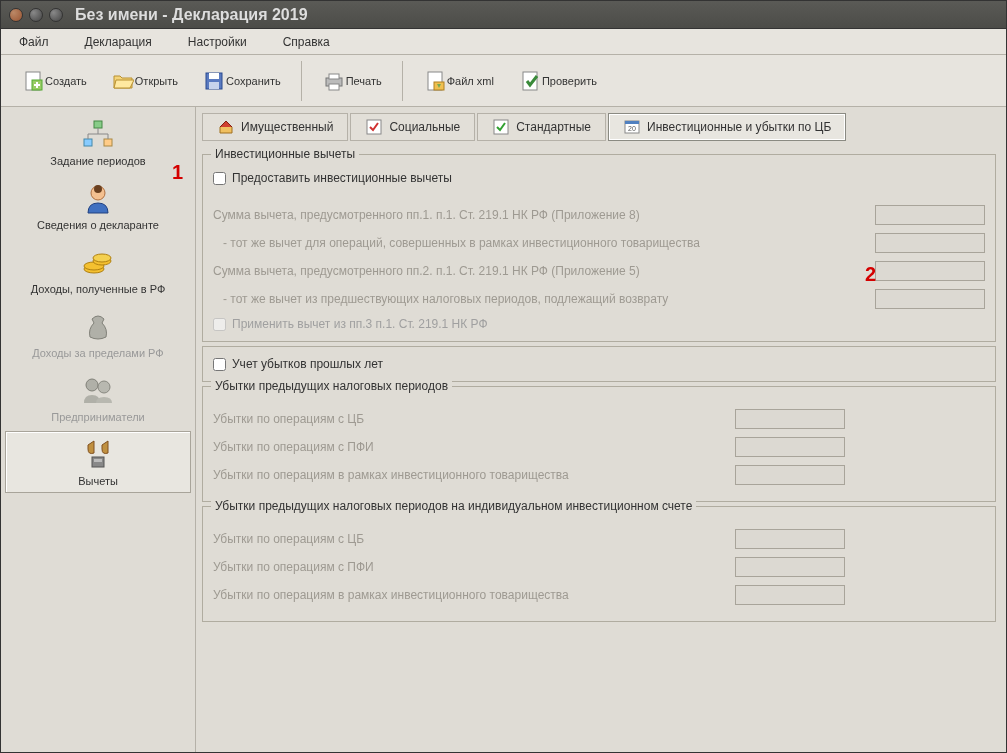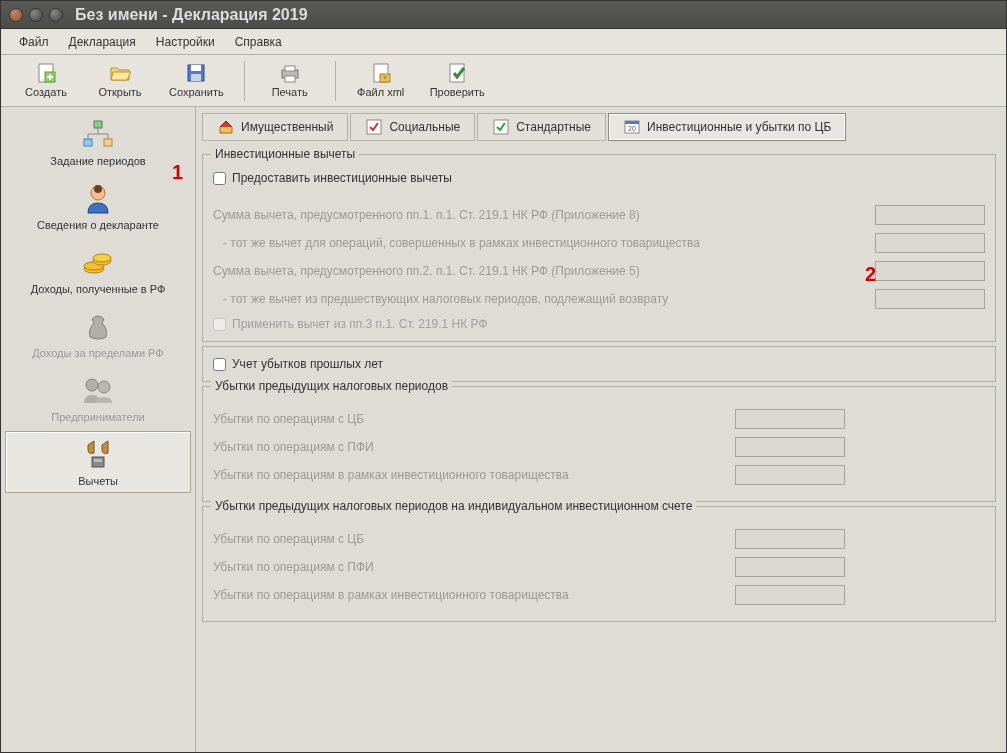--- a/index.html
+++ b/index.html
@@ -5,25 +5,25 @@
 * { box-sizing: border-box; margin: 0; padding: 0; }
 body { font-family: Tahoma, Arial, sans-serif; font-size: 12px; background: #555; width: 1007px; height: 753px; overflow: hidden; }
 
 .window { width: 1007px; height: 753px; background: #d4d0c8; display: flex; flex-direction: column; border: 1px solid #333; }
 
 .titlebar { background: linear-gradient(to bottom, #5a5a56 0%, #4c4c48 100%); height: 28px; display: flex; align-items: center; padding: 0 8px; color: #ddd; font-weight: bold; font-size: 16px; border-bottom: 1px solid #333; }
 .window-controls { display: flex; gap: 6px; margin-right: 12px; }
 .wc { width: 14px; height: 14px; border-radius: 50%; background: radial-gradient(circle at 30% 30%, #888, #444); border: 1px solid #333; }
 .wc.close { background: radial-gradient(circle at 30% 30%, #b86, #953); }
 
-.menubar { background: #e7e4de; height: 26px; display: flex; align-items: center; padding: 0 10px; gap: 4px; border-bottom: 1px solid #b5b1a8; }
+.menubar { background: #e7e4de; height: 26px; display: flex; align-items: center; padding: 0 10px; gap: 20px; border-bottom: 1px solid #b5b1a8; }
 .menu-item { padding: 3px 8px; cursor: pointer; color: #333; }
 
 .toolbar { background: #e7e4de; height: 52px; display: flex; align-items: center; padding: 4px 10px; gap: 4px; border-bottom: 1px solid #b5b1a8; }
-.tb-btn { display: flex; flex-direction: column; align-items: center; justify-content: flex-start; padding: 2px 10px; cursor: pointer; min-width: 70px; height: 44px; }
+.tb-btn { display: flex; flex-direction: row; align-items: center; justify-content: center; padding: 2px 10px; cursor: pointer; min-width: 70px; height: 44px; }
 .tb-btn .icon { width: 24px; height: 24px; display: flex; align-items: center; justify-content: center; }
 .tb-btn .label { font-size: 11px; color: #333; margin-top: 1px; }
 .tb-sep { width: 1px; height: 40px; background: #b5b1a8; margin: 0 6px; }
 
 .main { flex: 1; display: flex; background: #dfdcd5; }
 
 .sidebar { width: 195px; background: #dfdcd5; border-right: 1px solid #b5b1a8; padding: 4px 4px; display: flex; flex-direction: column; }
 .side-item { display: flex; flex-direction: column; align-items: center; padding: 6px 4px; cursor: pointer; margin-bottom: 2px; text-align: center; }
 .side-item .icon { width: 40px; height: 36px; display: flex; align-items: center; justify-content: center; }
 .side-item .label { font-size: 11px; color: #333; margin-top: 2px; }

